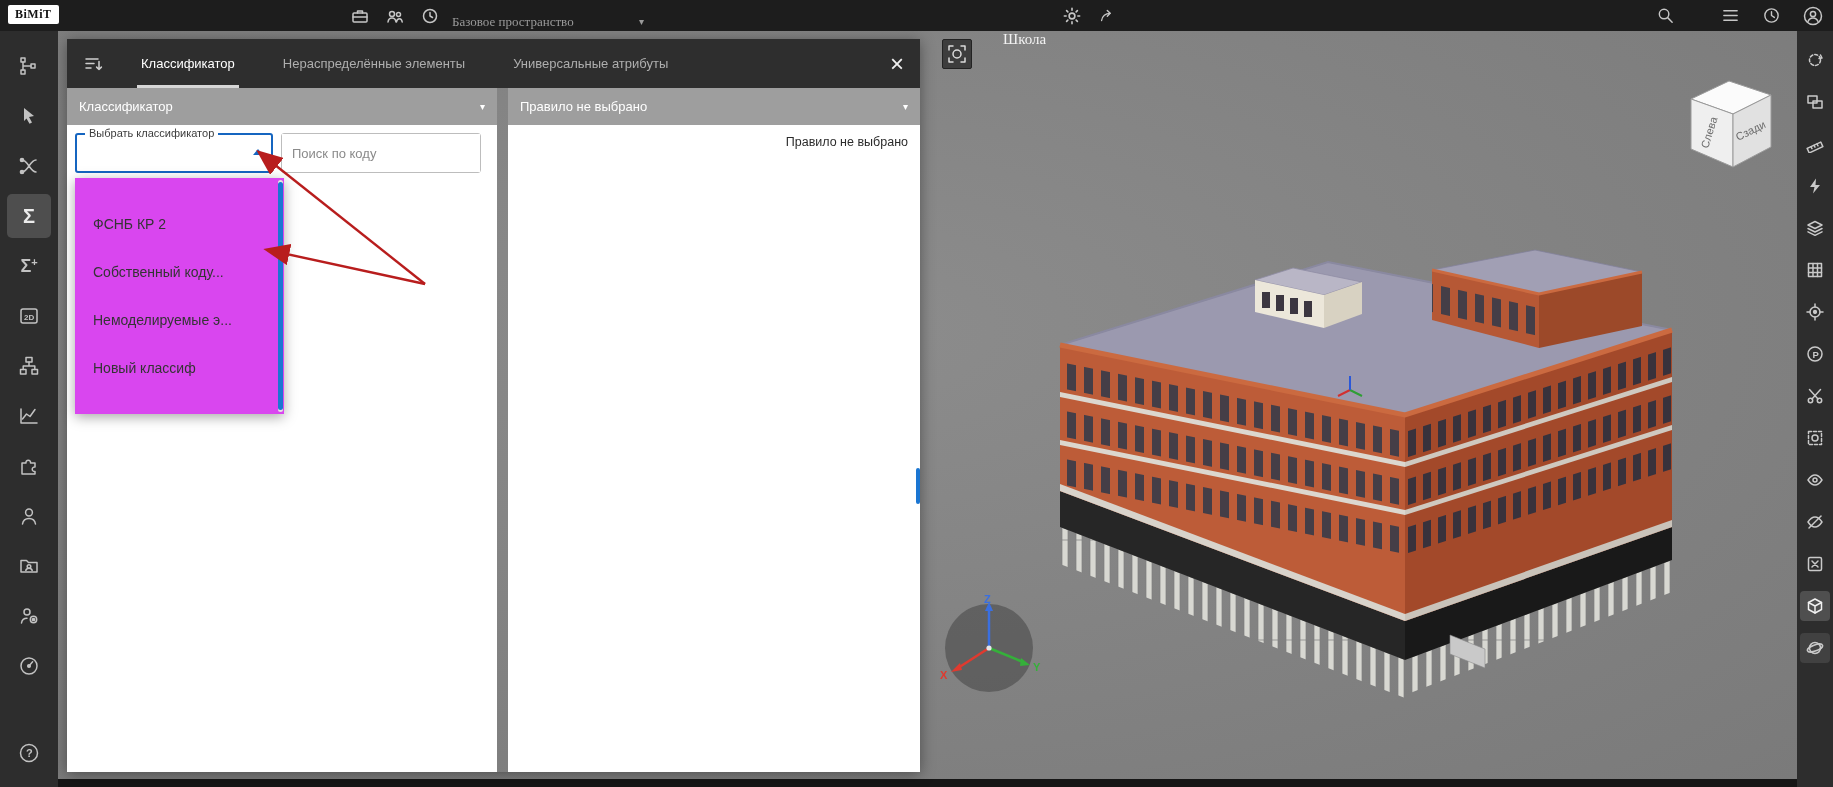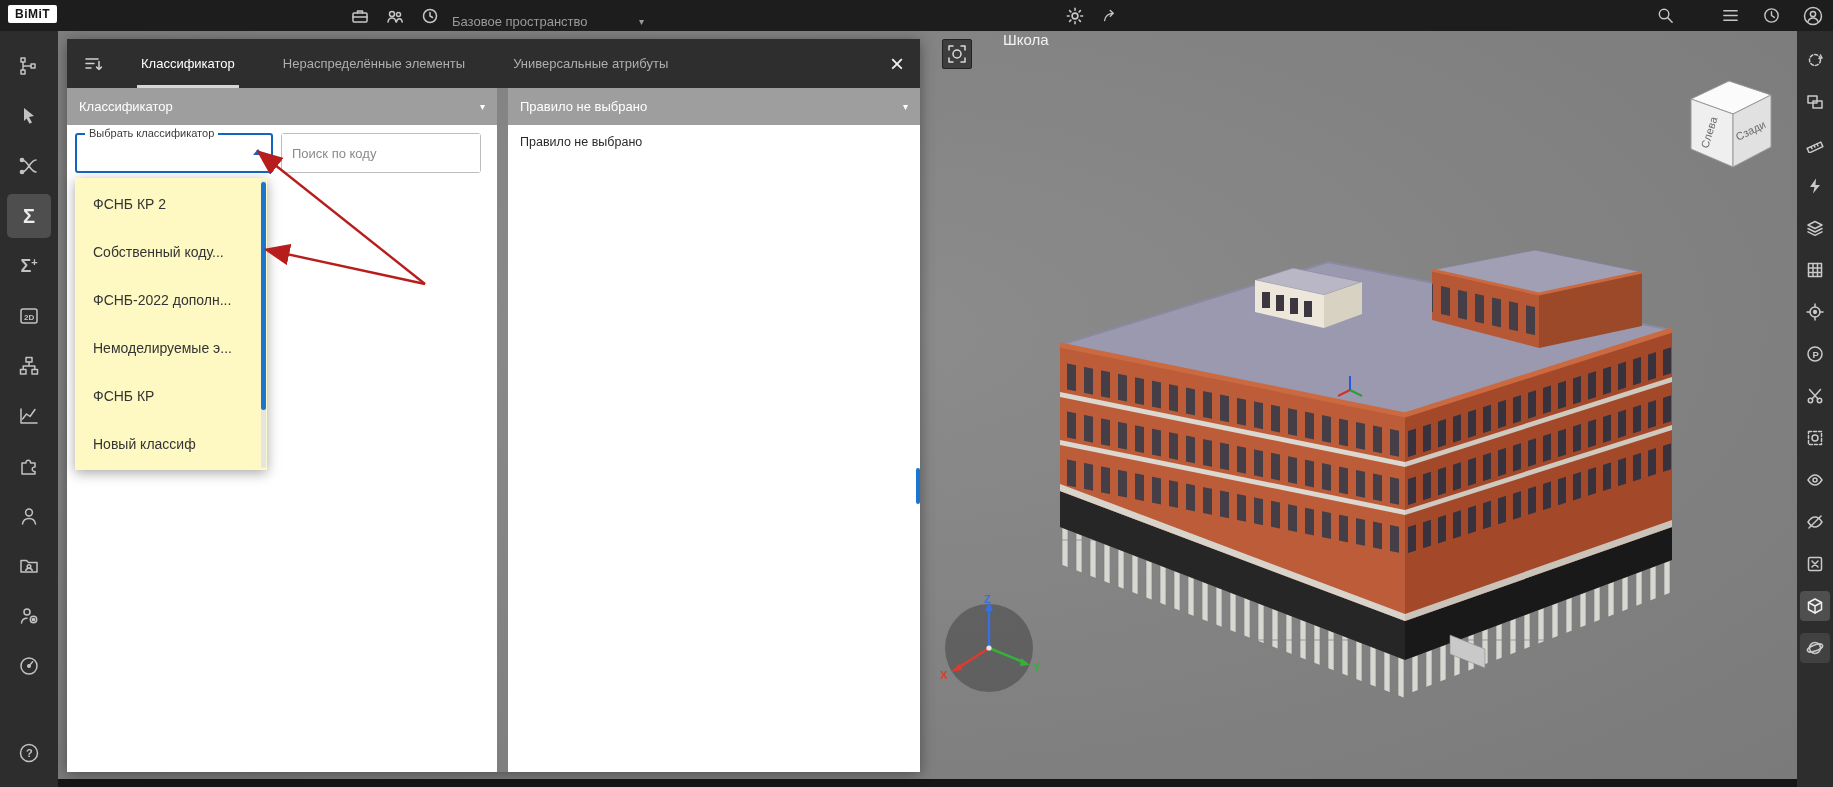--- a/index.html
+++ b/index.html
@@ -3,21 +3,21 @@
 <meta charset="utf-8">
 <style>
   * { box-sizing: border-box; margin: 0; padding: 0; }
   html,body { width:1833px; height:787px; overflow:hidden; background:#7e7e7e;
               font-family:"Liberation Sans", sans-serif; }
 
   svg { display:block; }
   .ic { stroke:currentColor; fill:none; stroke-width:1.5; stroke-linecap:round; stroke-linejoin:round; }
 
   
-  #topbar { position:absolute; left:0; top:0; width:1833px; height:31px; background:#1d1d1d; z-index:10; color:#c6c6c6; }
+  #topbar { position:absolute; left:0; top:0; width:1833px; height:31px; background:#1d1d1d; z-index:10; color:#c6c6c6;font-family:Liberation Serif, serif; }
   .logo { position:absolute; left:8px; top:5px; background:#fff; color:#141414; font-weight:bold;
           font-size:12px; padding:2px 7px; border-radius:2px; letter-spacing:.5px; }
   .tb-left-icons { position:absolute; left:350px; top:0; height:31px; display:flex; align-items:center; gap:15px; }
   .workspace { position:absolute; left:452px; top:0; height:43px; width:192px; display:flex; align-items:center;
                justify-content:space-between; color:#9a9a9a; font-size:13px; }
   .caret-down { font-size:10px; color:#9a9a9a; }
   .title-group { position:absolute; left:1003px; top:0; height:31px; display:flex; align-items:center; gap:17px; }
   .proj-title { color:#f2f2f2; font-size:15px;margin-top:48px; }
   .tb-right-icons { position:absolute; right:10px; top:0; height:31px; display:flex; align-items:center; }
   .tb-right-icons > * { margin-left:22px; }
@@ -55,36 +55,36 @@
            display:flex; flex-direction:column; box-shadow:0 2px 14px rgba(0,0,0,.4); }
   .panel-header { height:49px; background:#2e2e2e; display:flex; align-items:center; color:#b5b5b5; flex:none; }
   .ph-sort { padding:0 14px 0 16px; color:#cfcfcf; }
   .tab { position:relative; height:49px; line-height:49px; padding:0 24px; font-size:13px; color:#aeaeae; cursor:pointer; white-space:nowrap; }
   .tab.active { color:#fff; }
   .tab.active::after { content:""; position:absolute; left:20px; right:20px; bottom:0; height:3px; background:#d6d6d6; }
   .ph-close { margin-left:auto; padding-right:16px; color:#f0f0f0; font-size:24px; line-height:49px; cursor:pointer; }
   .panel-body { flex:1; display:flex; gap:11px; min-height:0; }
   .card { background:#fff; position:relative; display:flex; flex-direction:column; }
   .card-left { width:430px; flex:none; }
-  .card-right { flex:1; }
+  .card-right { flex:1;text-align:right; }
   .card-header { height:37px; background:#9e9e9e; color:#fff; font-size:13px; display:flex; align-items:center;
                  justify-content:space-between; padding:0 12px; flex:none; cursor:pointer; }
   .card-header .caret-down { color:#fff; }
   .cl-row { display:flex; gap:8px; padding:8px; }
   .float-field { position:relative; width:198px; height:40px; border:2px solid #1565c0; border-radius:3px; background:#fff; }
   .float-field label { position:absolute; top:-8px; left:8px; background:#fff; padding:0 4px; font-size:11px; color:#3c3c3c; }
   .float-field input { width:100%; height:100%; border:none; outline:none; padding:0 24px 0 10px; font-size:13px; background:transparent; }
   .float-field .caret-up { position:absolute; right:8px; top:14px; width:0; height:0;
                            border-left:5px solid transparent; border-right:5px solid transparent; border-bottom:6px solid #1565c0; }
   .code-field { width:200px; height:40px; border:1px solid #bdbdbd; border-radius:3px; }
   .code-field input { width:100%; height:100%; border:none; outline:none; padding:0 10px; font-size:13px; }
   .code-field input::placeholder { color:#8a8a8a; }
 
-  .dropdown-list { position:absolute; left:8px; top:90px; width:192px; background:#fef9c3; z-index:6;
-                   box-shadow:0 3px 12px rgba(0,0,0,.35); padding:2px 0; }
+  .dropdown-list { position:absolute; left:8px; top:90px; width:209px; background:#d946ef; z-index:6;
+                   box-shadow:0 3px 12px rgba(0,0,0,.35); padding:22px 0; }
   .dd-item { height:48px; line-height:48px; padding-left:18px; font-size:14px; color:#343434; cursor:pointer; white-space:nowrap; overflow:hidden; }
   .dd-track { position:absolute; right:1px; top:2px; bottom:2px; width:5px; background:#e4e4e4; border-radius:3px; }
   .dd-thumb { position:absolute; right:1px; top:4px; width:5px; height:228px; background:#1b76d2; border-radius:3px; }
 
   .rule-empty { padding:10px 12px; font-size:12.5px; color:#2b2b2b; }
   .rc-thumb { position:absolute; right:0; top:380px; width:4px; height:36px; background:#1b76d2; border-radius:2px; }
 
   
   #arrows { position:absolute; left:0; top:0; width:1833px; height:787px; z-index:9; pointer-events:none; }
 </style>
@@ -470,23 +470,21 @@
           <span class="caret-up"></span>
         </div>
         <div class="code-field">
           <input type="text" placeholder="Поиск по коду" style="">
         </div>
       </div>
 
       <div class="dropdown-list">
         <div class="dd-item">ФСНБ КР 2</div>
         <div class="dd-item">Собственный коду...</div>
-        <div class="dd-item">ФСНБ-2022 дополн...</div>
         <div class="dd-item">Немоделируемые э...</div>
-        <div class="dd-item">ФСНБ КР</div>
         <div class="dd-item">Новый классиф</div>
         <div class="dd-track"></div>
         <div class="dd-thumb"></div>
       </div>
     </div>
 
     <div class="card card-right">
       <div class="card-header">
         <span>Правило не выбрано</span>
         <span class="caret-down">▾</span>

